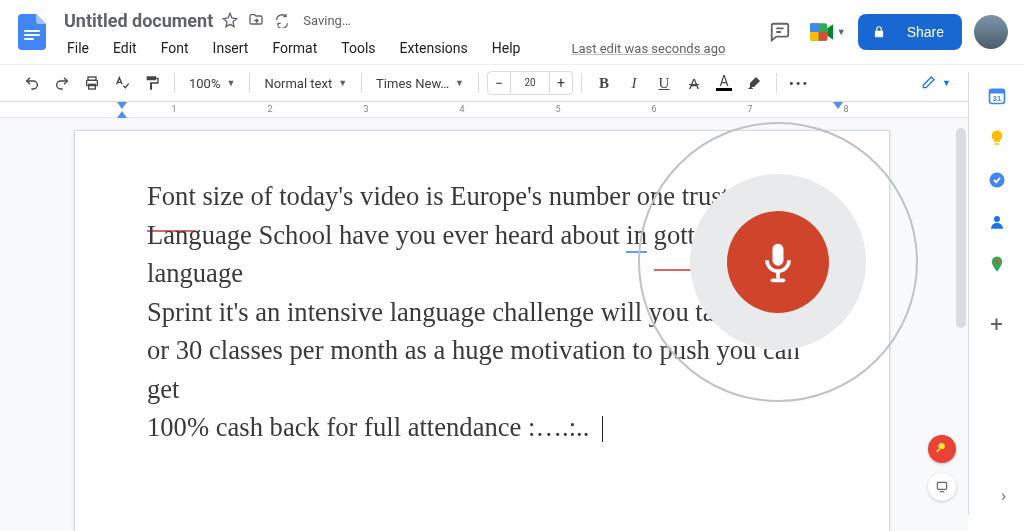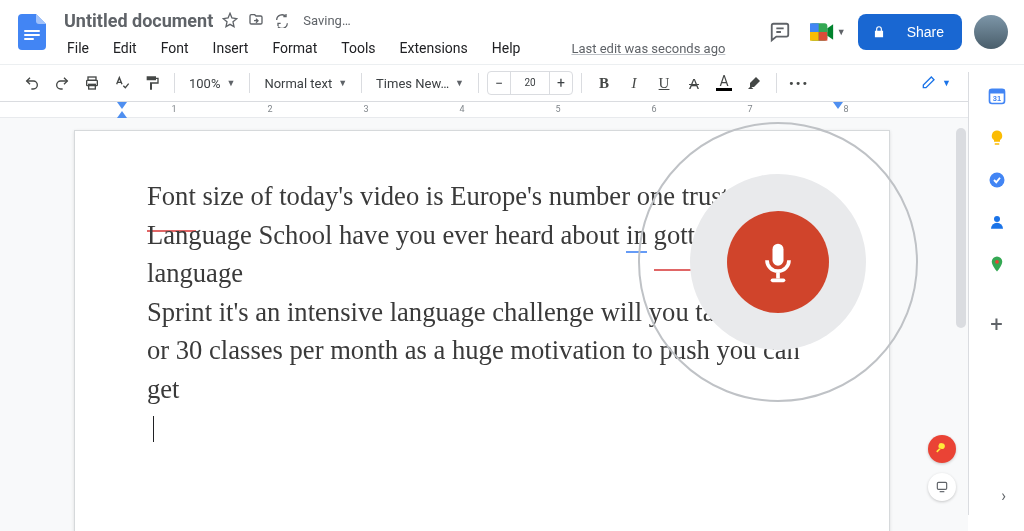--- a/index.html
+++ b/index.html
@@ -441,21 +441,21 @@
       <span style="left:772px">8</span>
     </div>
   </div>
 
   <div class="page">
     <div class="doc-body">
       <div><span class="spelled">Font</span><span> size of today's video is Europe's number one trusted</span></div>
       <div><span>Language School have you ever heard about </span><span class="gram">in</span><span> </span><span class="spelled">gottes</span><span> language</span></div>
       <div><span>Sprint it's an intensive language challenge will you take </span><span class="gram">by</span><span> the</span></div>
       <div><span>or 30 classes per month as a huge motivation to push you can get</span></div>
-      <div><span class="cursor-caret"></span></div>
+      <div><span>100% cash back for full attendance :….:.. </span><span class="cursor-caret"></span></div>
     </div>
   </div>
 
   <div class="vscroll"></div>
 
   <div class="float-badges">
     <div class="fb" style="background:#ea4335;">
       <svg width="14" height="14" viewBox="0 0 24 24" fill="#ffeb3b">
           <path d="M12 2a5 5 0 11-4 8l-6 6 2 2 6-6a5 5 0 012-10z"></path>
         </svg>

